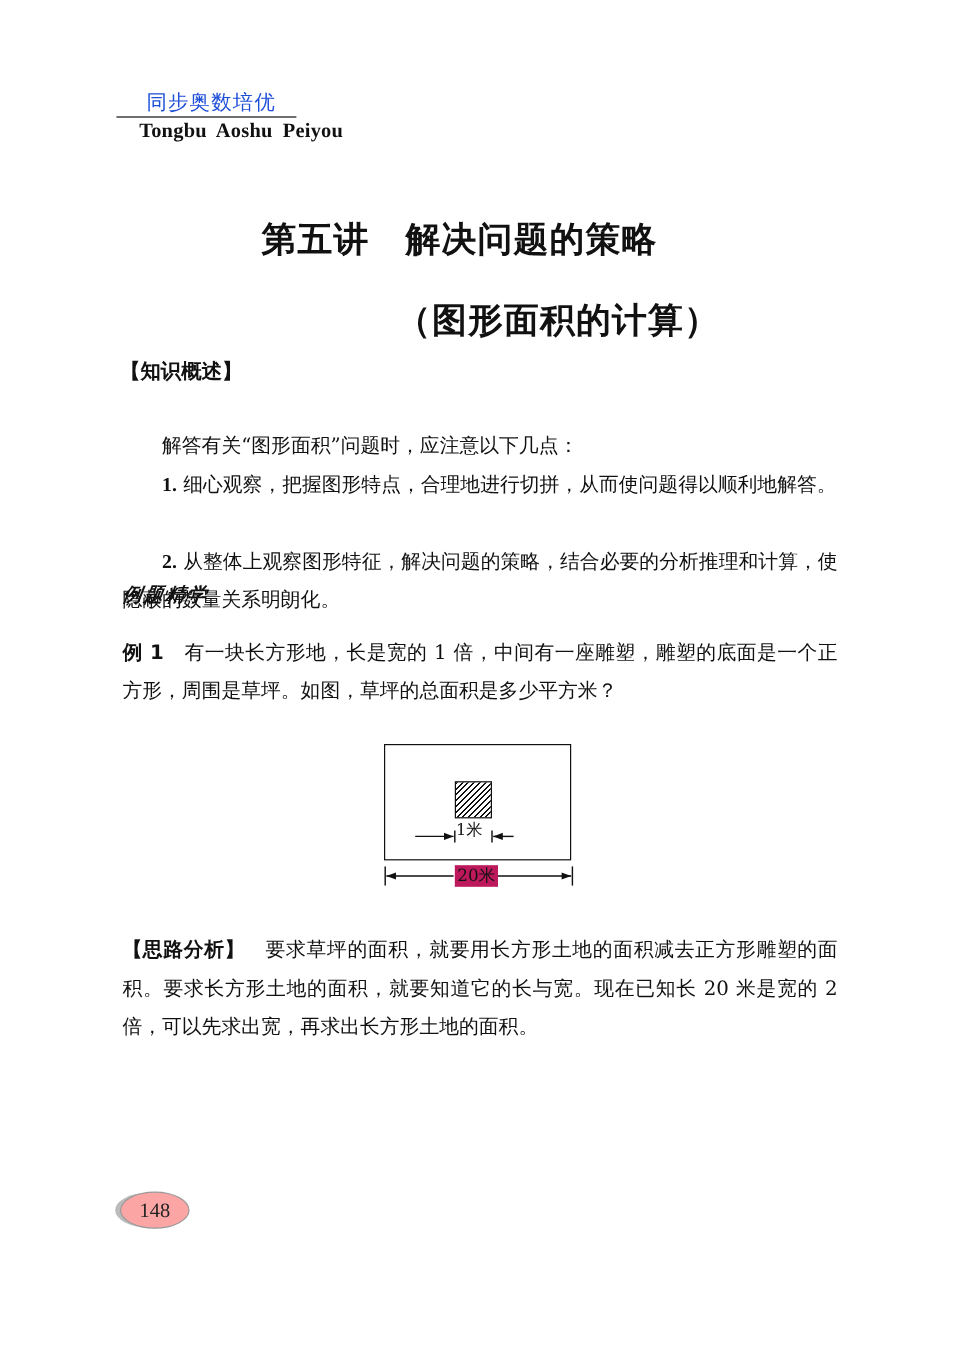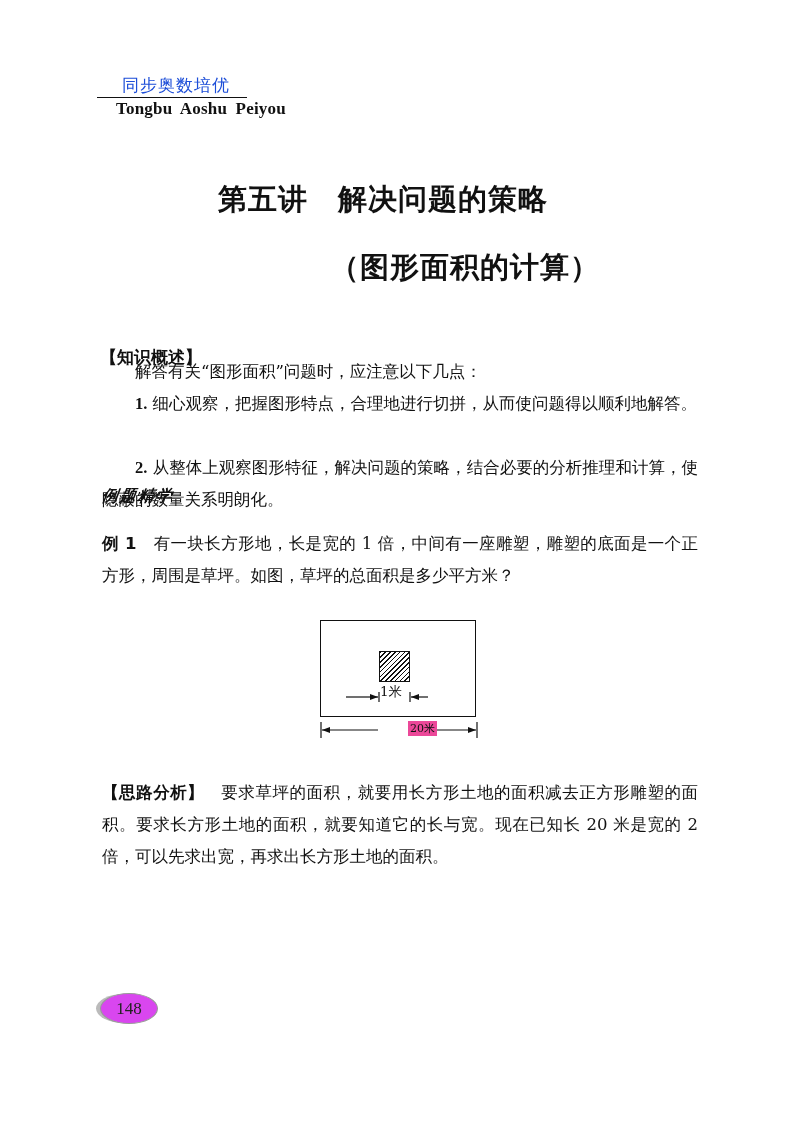--- a/index.html
+++ b/index.html
@@ -55,21 +55,20 @@
     .para {
       left: 102px; width: 596px;
       font-size: 16.5px; line-height: 32px;
       text-align: justify;
       font-family: "DejaVu Serif", serif;
     }
     .section-head {
       left: 100px;
       font-size: 17px; font-weight: bold;
       font-family: "DejaVu Sans", sans-serif;
-      margin-top: 48px;
     }
     .indent { text-indent: 33px; margin-top: 32px; }
     .b { font-weight: bold; font-family: "Liberation Serif", serif; }
 
     .script-head {
       left: 102px; top: 486px;
       font-size: 16px; font-weight: bold; font-style: italic;
       letter-spacing: 2px;
       font-family: "DejaVu Serif", serif;
       transform: skewX(-8deg);
@@ -87,32 +86,31 @@
       box-sizing: border-box;
       background: repeating-linear-gradient(135deg, #111 0 1.2px, #fff 1.2px 3.4px);
     }
     .fig-small-label {
       left: 380px; top: 683px;
       font-size: 13.5px;
       font-family: "DejaVu Serif", serif;
     }
     .fig-big-label {
       left: 379px; top: 721px;
-      font-size: 11px;
+      font-size: 14px;
       font-family: "DejaVu Serif", serif;
-      background: #ec4899;
+      background: #be185d;
       padding: 0 2px;
-      margin-left: 29px;
     }
 
     
     .pgnum {
       left: 100px; top: 993px; width: 58px; height: 31px;
       border-radius: 50%;
-      background: #d946ef;
+      background: #fca5a5;
       border: 1px solid #999;
       box-shadow: -5px 0 0 -1px #bbb;
       box-sizing: border-box;
       text-align: center;
       line-height: 29px;
       font-size: 17px;
       font-family: "Liberation Serif", serif;
       color: #222;
     }
   </style>

